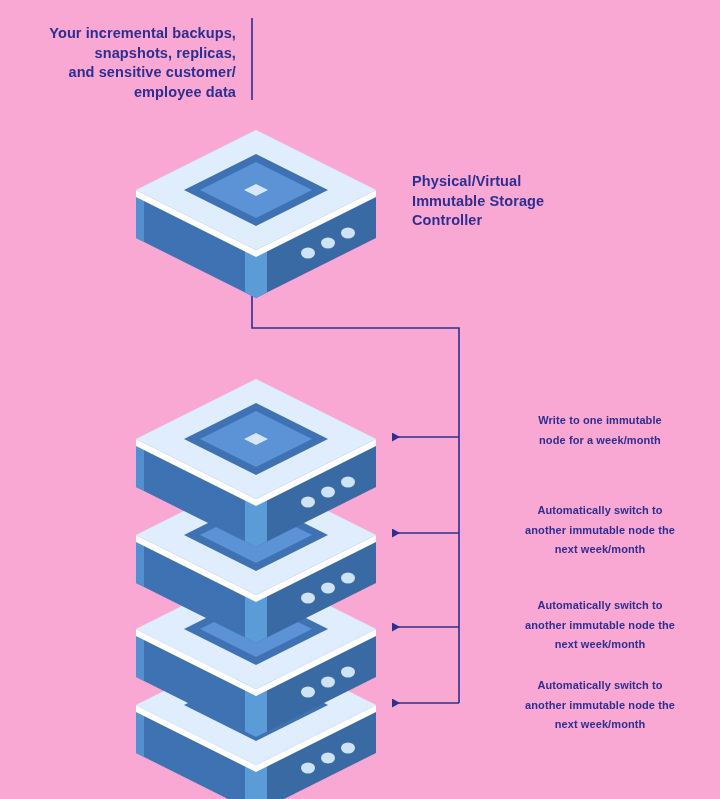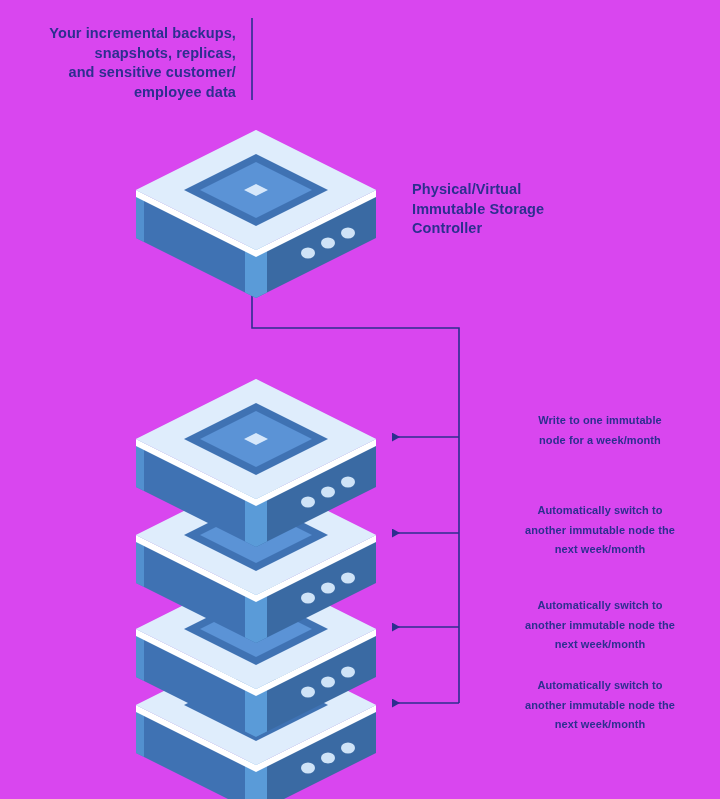--- a/index.html
+++ b/index.html
@@ -8,21 +8,21 @@
     padding: 0;
     background: #000000;
   }
   body {
     font-family: "Liberation Sans", sans-serif;
   }
   #stage {
     position: relative;
     width: 720px;
     height: 799px;
-    background: #d946ef;
+    background: #f9a8d4;
     overflow: hidden;
   }
   #art {
     position: absolute;
     left: 0;
     top: 0;
     width: 720px;
     height: 799px;
   }
 
@@ -39,21 +39,21 @@
     left: 8px;
     top: 24px;
     width: 228px;
     text-align: right;
     font-size: 14.5px;
     line-height: 19.5px;
   }
 
   #controller-label {
     left: 412px;
-    top: 180px;
+    top: 172px;
     width: 240px;
     text-align: left;
     font-size: 14.5px;
     line-height: 19.5px;
   }
 
   .node-label {
     width: 236px;
     text-align: center;
     font-size: 11px;

